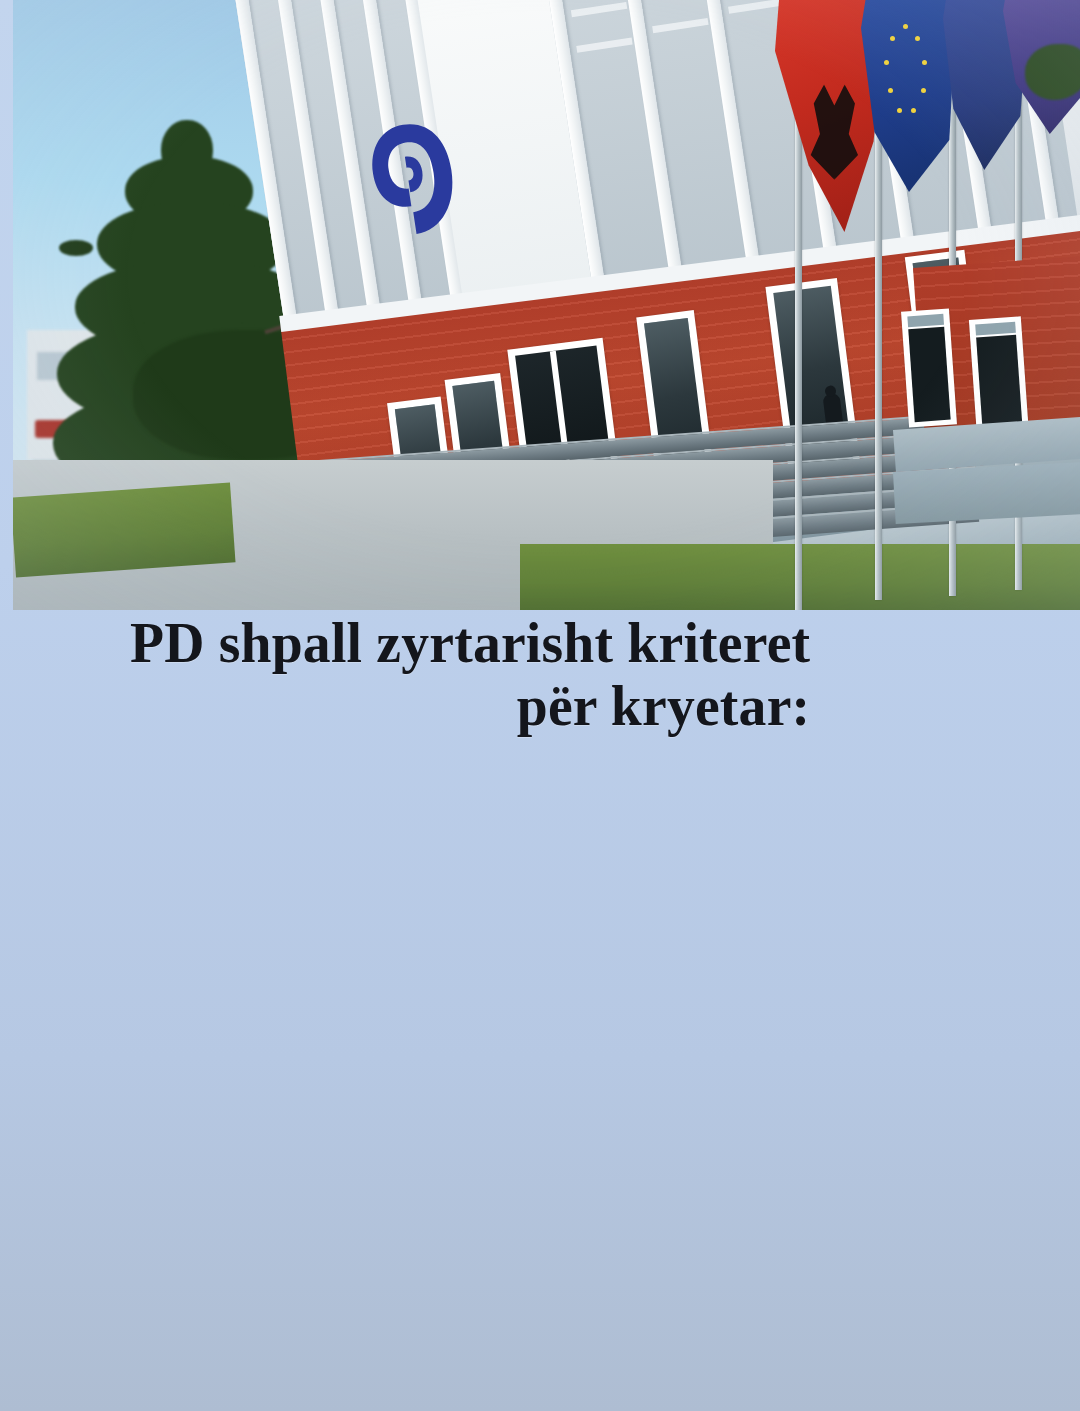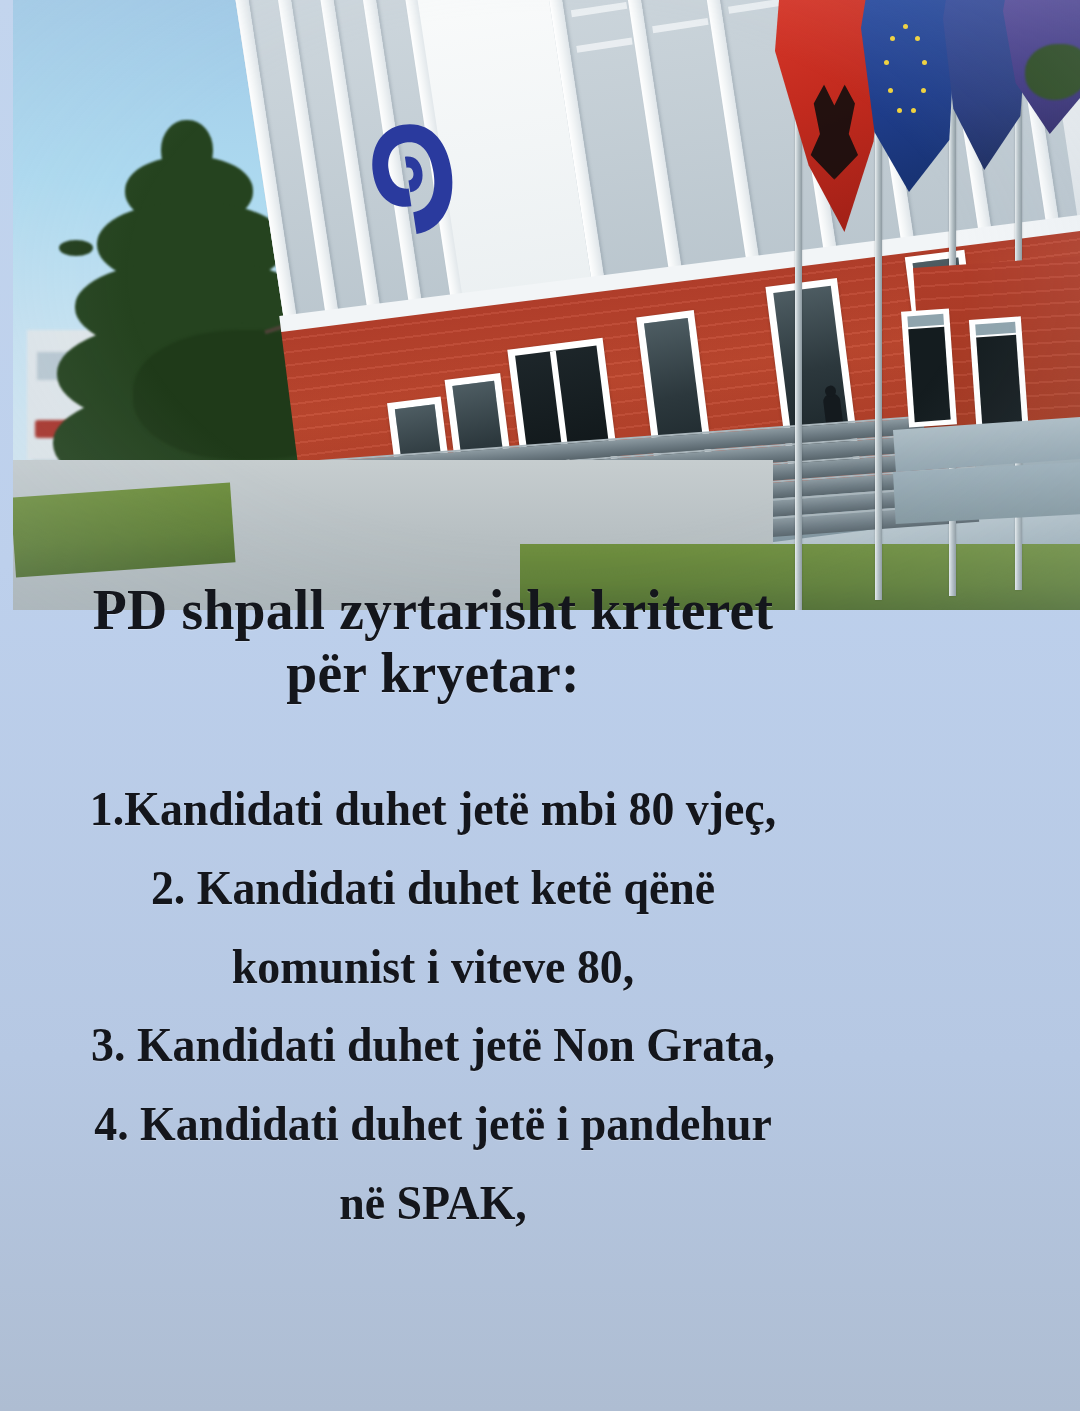--- a/index.html
+++ b/index.html
@@ -186,22 +186,22 @@
 
   
   .photo:after{
     content:"";position:absolute;inset:0;pointer-events:none;
     background:radial-gradient(ellipse at 50% 45%, rgba(255,255,255,0) 55%, rgba(190,205,220,.18) 100%);
   }
   .photo-blur{position:absolute;inset:0;backdrop-filter:blur(.3px);pointer-events:none;}
 
   
   .caption{
-    position:absolute;left:0;top:579px;width:866px;height:799px;
-    text-align:center;
+    position:absolute;left:0;top:612px;width:866px;height:799px;
+    text-align:right;
   }
   .title{
     margin:0;padding:0 40px;
     font-family:"Liberation Serif", serif;
     font-weight:700;
     font-size:58px;
     line-height:1.08;
     color:#14161c;
     letter-spacing:.2px;
     transform:scaleX(.96);
@@ -390,23 +390,15 @@
 
   <div class="caption">
 
     <h1 class="title">
       <span class="l1">PD shpall zyrtarisht kriteret</span>
       <span class="l2">për kryetar:</span>
     </h1>
 
     <div class="spacer"></div>
 
-    <ul class="list">
-      <li>1.Kandidati duhet jetë mbi 80 vjeç,</li>
-      <li>2. Kandidati duhet ketë qënë</li>
-      <li>komunist i viteve 80,</li>
-      <li>3. Kandidati duhet jetë Non Grata,</li>
-      <li>4. Kandidati duhet jetë i pandehur</li>
-      <li>në SPAK,</li>
-    </ul>
   </div>
 
 </div>
 
 </body></html>

